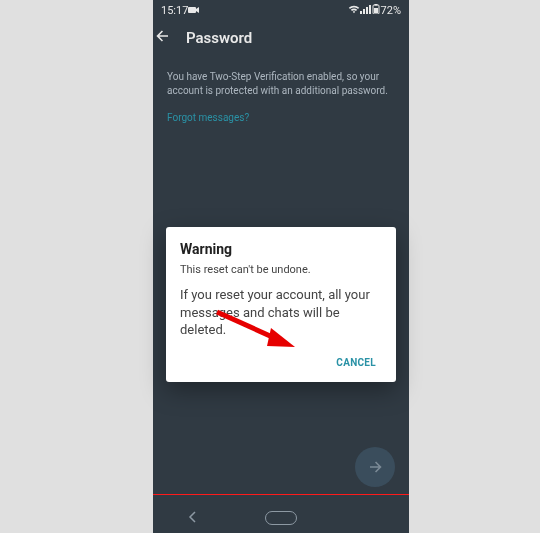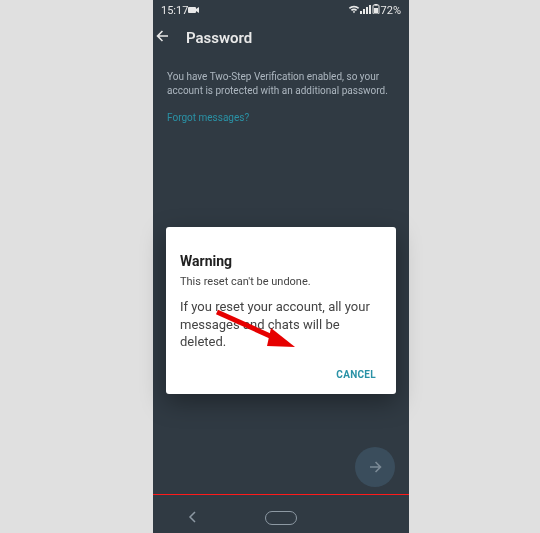--- a/index.html
+++ b/index.html
@@ -90,21 +90,20 @@
     box-shadow: 0 8px 24px rgba(0,0,0,0.35);
     z-index: 10;
     padding: 14px 14px 8px 14px;
     box-sizing: border-box;
   }
   .dialog .dtitle {
     font-size: 14px;
     font-weight: 700;
     color: #212121;
     margin-bottom: 6px;
-    margin-top: 12px;
   }
   .dialog .dline1 {
     font-size: 11px;
     color: #444;
     margin-bottom: 10px;
   }
   .dialog .dline2 {
     font-size: 13px;
     color: #444;
     line-height: 1.35;

